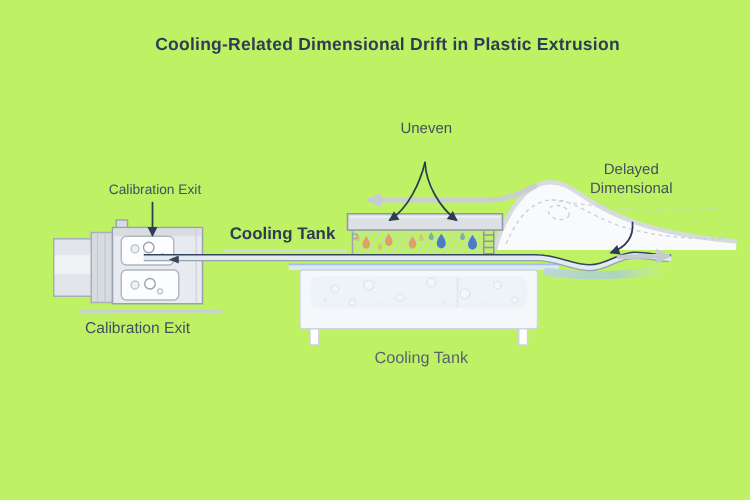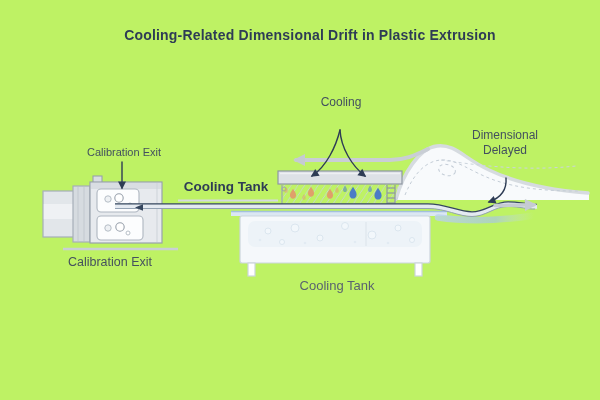--- a/index.html
+++ b/index.html
@@ -170,24 +170,24 @@
     </g>
   </svg>
 
   <div class="lbl title">Cooling-Related Dimensional Drift in Plastic Extrusion</div>
 
   <div class="lbl lbl-cal-top">Calibration Exit</div>
 
   <div class="lbl lbl-tank-mid">Cooling Tank</div>
 
   <div class="lbl lbl-uneven">
-    <div>Cooling</div>
+    <div>Uneven</div>
   </div>
 
   <div class="lbl lbl-delayed">
+    <div>Delayed</div>
     <div>Dimensional</div>
-    <div>Delayed</div>
   </div>
 
   <div class="lbl lbl-cal-bottom">Calibration Exit</div>
 
   <div class="lbl lbl-tank-bottom">Cooling Tank</div>
 </div>
 
 </body></html>

